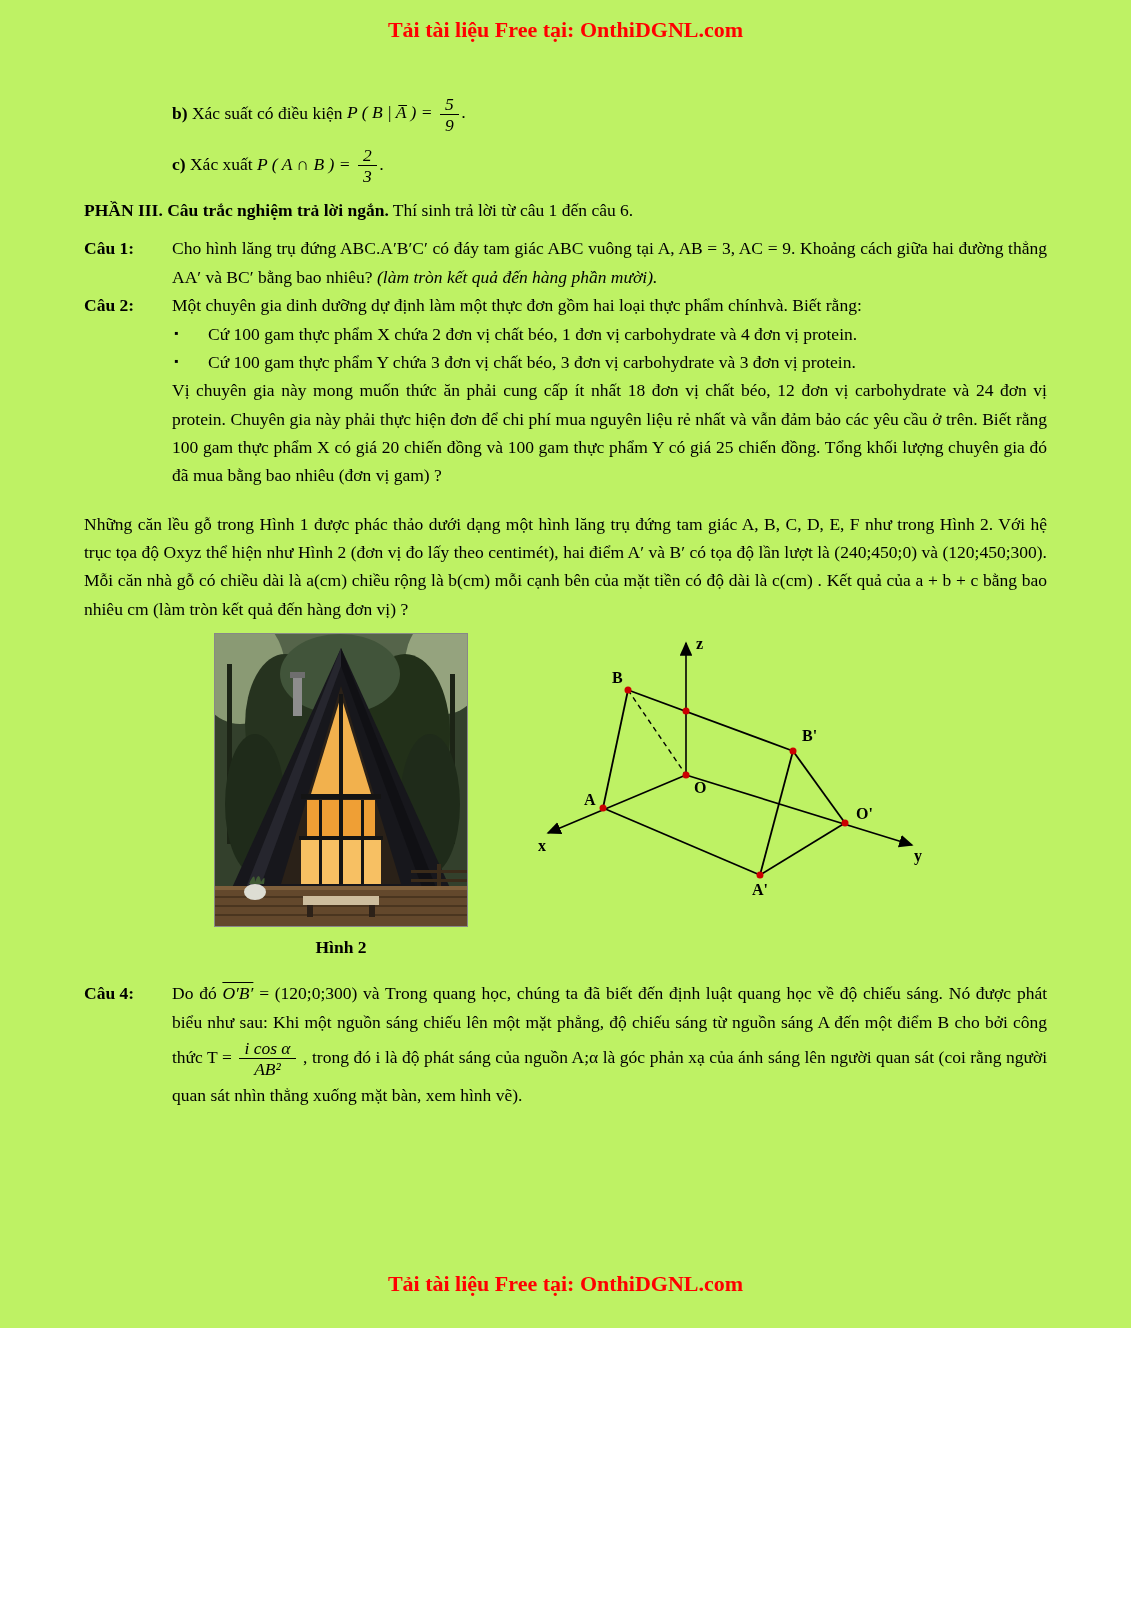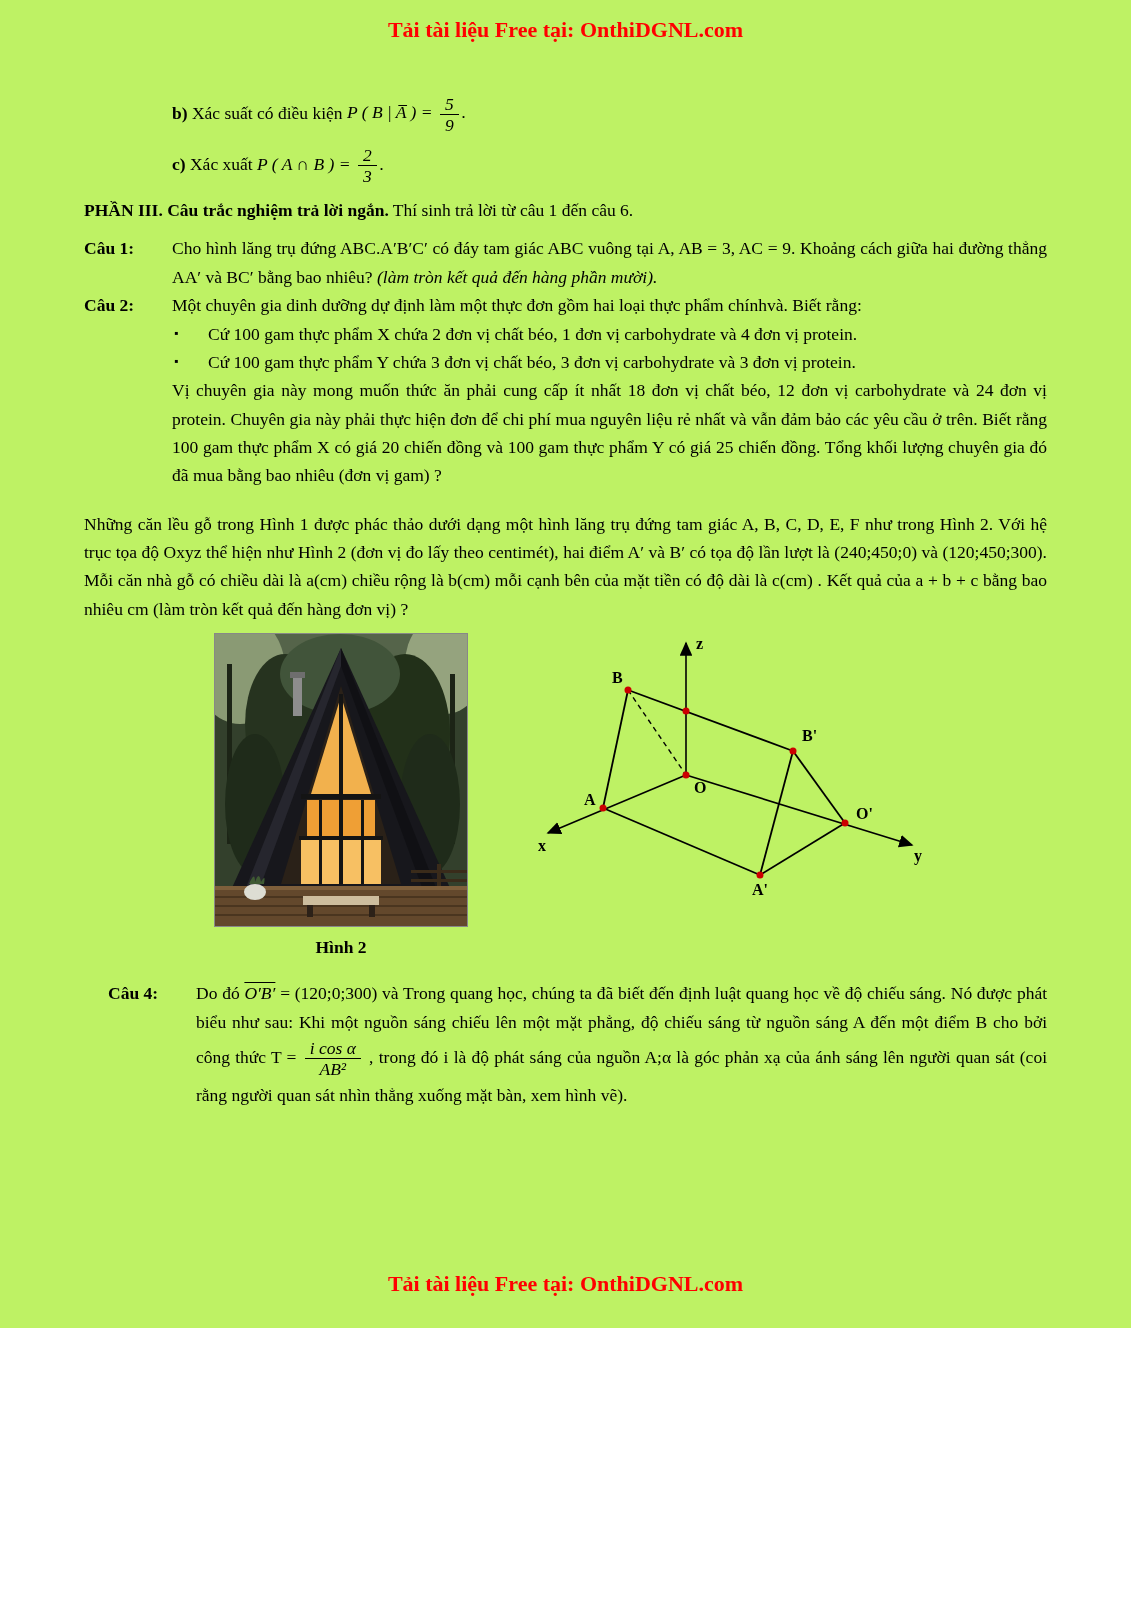--- a/index.html
+++ b/index.html
@@ -192,21 +192,21 @@
           <text class="diagram-label" x="88" y="50">B</text>
           <text class="diagram-label" x="278" y="108">B'</text>
           <text class="diagram-label" x="170" y="160">O</text>
           <text class="diagram-label" x="60" y="172">A</text>
           <text class="diagram-label" x="332" y="186">O'</text>
           <text class="diagram-label" x="228" y="262">A'</text>
         </svg>
       </div>
     </div>
 
-    <div class="q" style="margin-top:18px;margin-left:24px;">
+    <div class="q" style="margin-top:18px;">
       <div class="q-label">Câu 4:</div>
       <div class="q-body">
         <span>Do đó</span>
         <span class="vec">O′B′</span>
         <span>= (120;0;300)  và Trong quang học, chúng ta đã biết đến định luật quang học về độ chiếu sáng. Nó được phát biểu như sau: Khi một nguồn sáng chiếu lên một mặt phẳng, độ chiếu sáng từ nguồn sáng A đến một điểm B cho bởi công thức T =</span>
         <span class="frac math"><span class="num">i cos α</span><span class="den">AB²</span></span>
         <span>, trong đó i là độ phát sáng của nguồn A;α là góc phản xạ của ánh sáng lên người quan sát (coi rằng người quan sát nhìn thẳng xuống mặt bàn, xem hình vẽ).</span>
       </div>
     </div>
 

